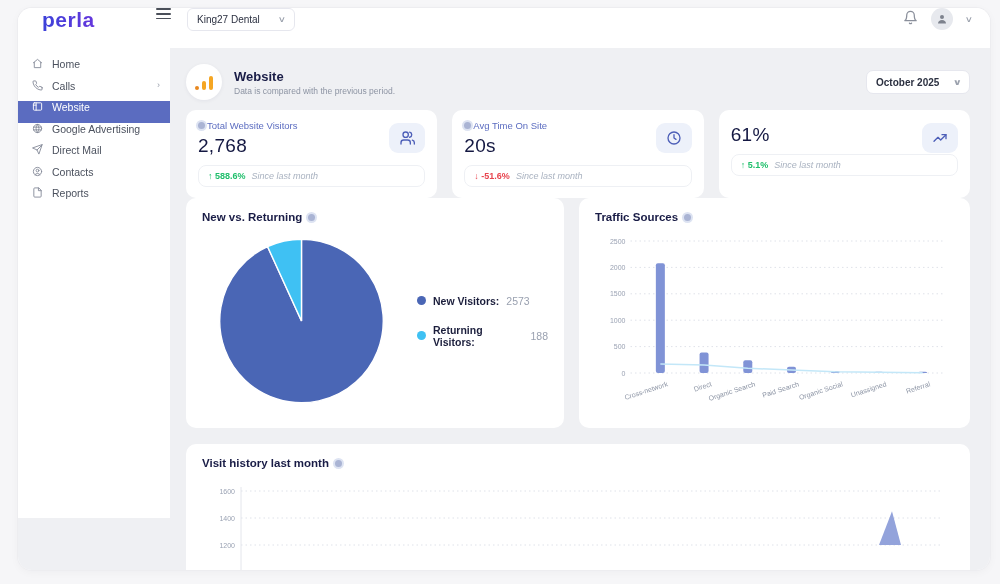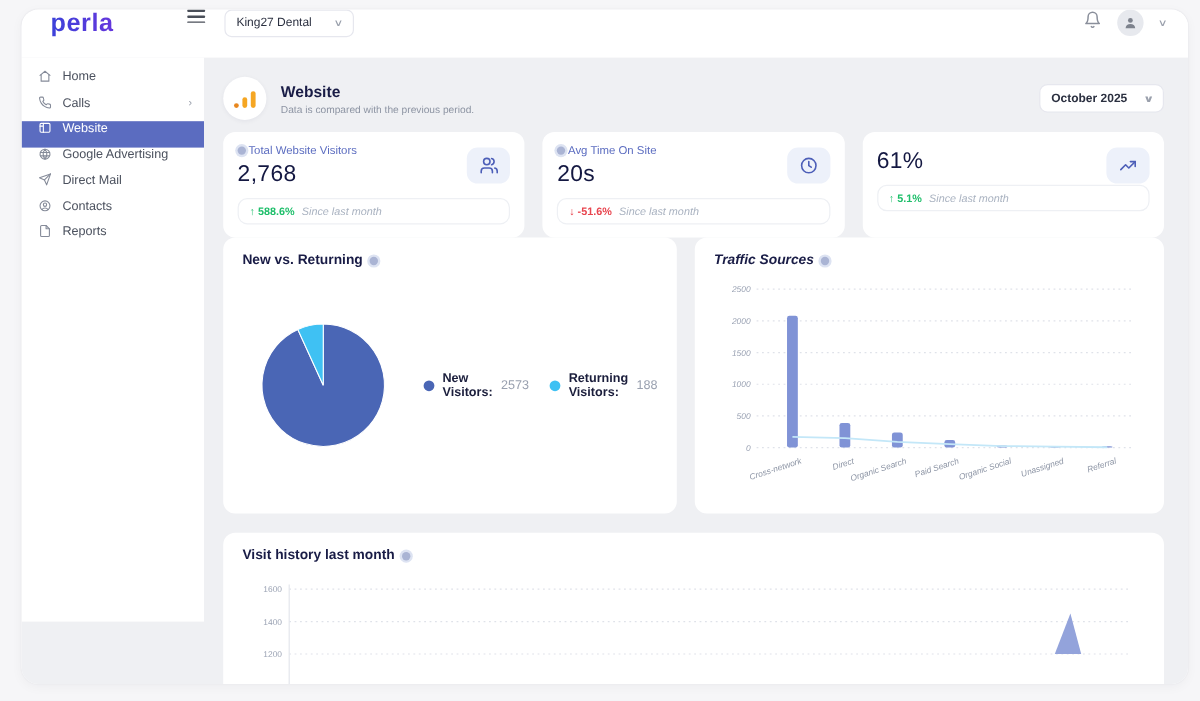--- a/index.html
+++ b/index.html
@@ -66,26 +66,26 @@
   .stat-iconbox { position:absolute; right:12px; top:13px; width:36px; height:30px; border-radius:9px; background:#edf1fa;
     display:flex; align-items:center; justify-content:center; }
   .delta-box { border:1px solid #eef0f4; border-radius:8px; padding:5px 9px; display:flex; align-items:flex-start; gap:6px; background:#fff; }
   .delta { font-size:9px; font-weight:bold; }
   .delta.up { color:#1fbf6b; } .delta.down { color:#e8454f; }
   .delta-note { font-size:9px; color:#a9b2c0;font-style:italic; }
   
   .charts-row { display:flex; gap:15px; }
   .chart-card { background:#fff; border-radius:10px; padding:13px 16px; }
   .pie-card { width:378px; height:230px; }
-  .bar-card { flex:1; height:230px;font-style:italic; }
+  .bar-card { flex:1; height:230px; }
   .card-title-row { display:flex; align-items:center; gap:6px; }
   .card-title { font-size:11.5px; font-weight:bold; color:#191c46; }
   .pie-flex { display:flex; align-items:center; margin-top:10px; }
   .pie-svg { margin-left:14px; }
-  .legend { margin-left:30px; display:flex; flex-direction:row; gap:17px; }
+  .legend { margin-left:30px; display:flex; flex-direction:column; gap:17px; }
   .legend-item { display:flex; align-items:center; gap:7px; font-size:10.5px; }
   .legend-dot { width:9px; height:9px; border-radius:50%; flex:0 0 auto; }
   .legend-label { font-weight:bold; color:#1b1e3c; }
   .legend-value { color:#9aa1b0; }
   .visit-card { margin-top:16px; height:150px; }
   .bar-svg, .visit-svg { display:block; width:100%; margin-top:8px; }
 </style>
 </head>
 <body>
 

